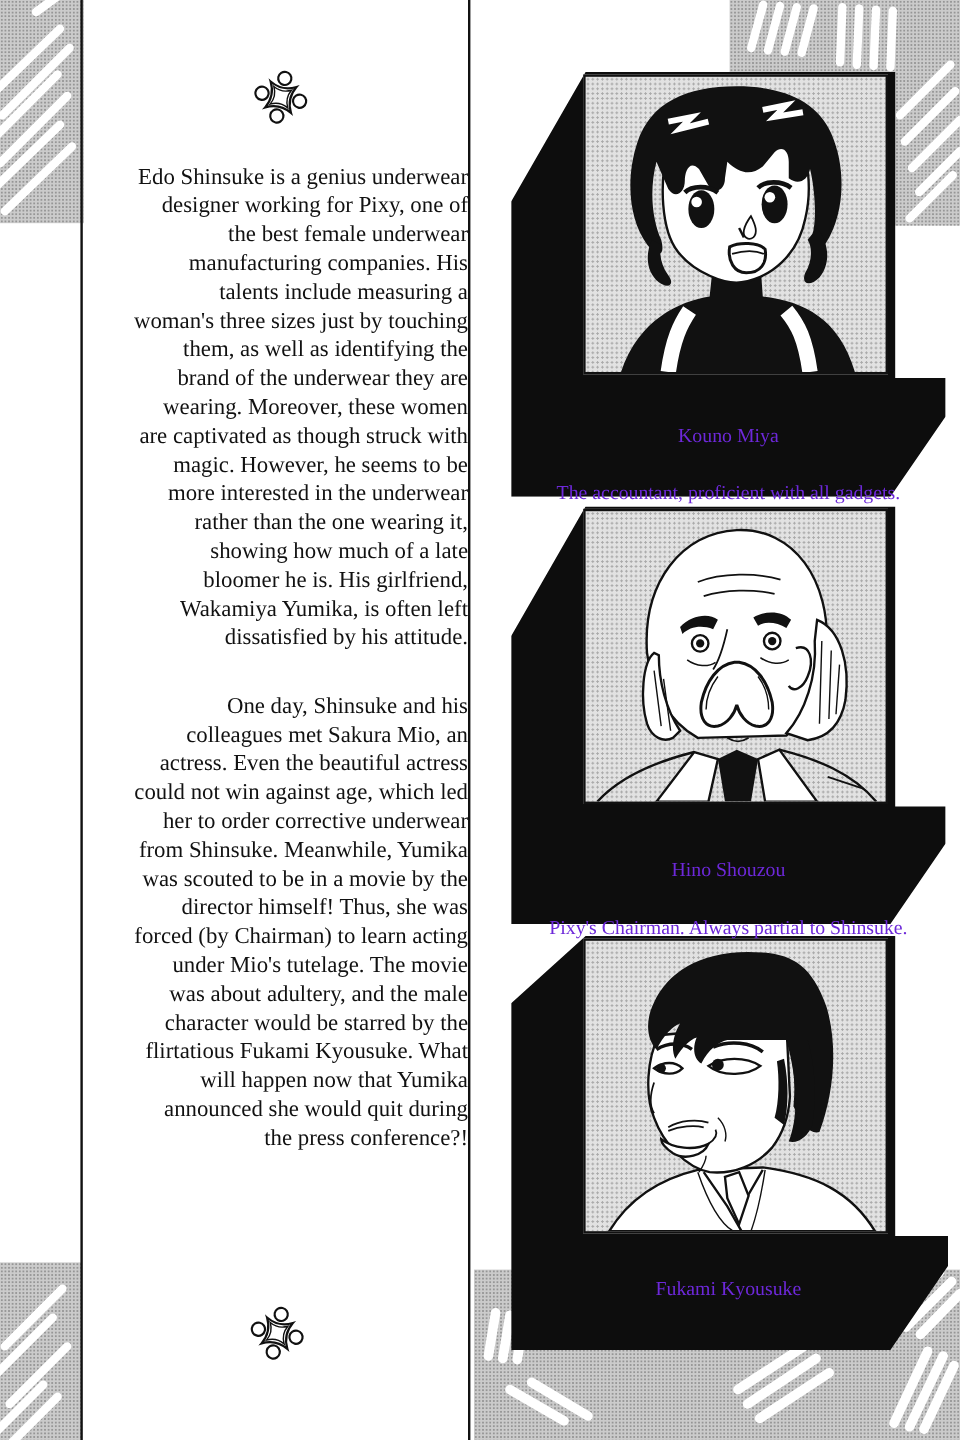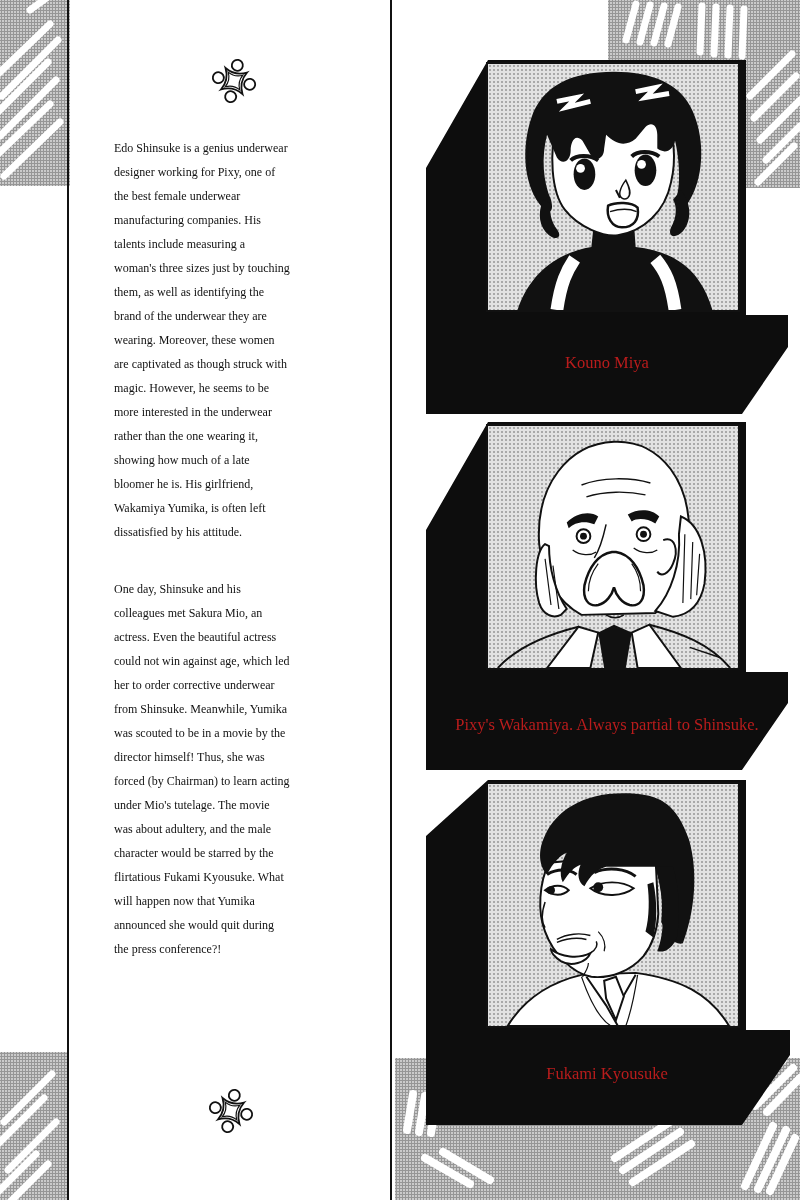--- a/index.html
+++ b/index.html
@@ -14,36 +14,36 @@
     position:absolute;z-index:1;
     background-color:#cbcbcb;
     background-image:radial-gradient(#969696 1px, rgba(0,0,0,0) 1.15px);
     background-size:3px 3px;
   }
   .tone svg{position:absolute;left:0;top:0;width:100%;height:100%;}
   .tone line{stroke:#fff;stroke-linecap:round;}
   
   #synopsis{
     position:absolute;left:70px;top:112px;width:320px;z-index:2;
-    font-size:12px;line-height:24px;text-align:left;white-space:pre-line;padding-left:44px;
+    font-size:19px;line-height:24px;text-align:right;white-space:pre-line;
   }
   #synopsis .para2{margin-top:9px;}
   .ornament{position:absolute;width:48px;height:48px;z-index:2;}
   
   .backboard{position:absolute;background:#0d0d0d;z-index:2;}
   .portrait{
     position:absolute;z-index:4;box-sizing:border-box;border:2px solid #111;
     background-color:#e2e2e2;
     background-image:radial-gradient(#a9a9a9 1px, rgba(0,0,0,0) 1.1px);
     background-size:4px 4px;
   }
   .portrait svg{position:absolute;left:0;top:0;width:100%;height:100%;}
   .caption{
     position:absolute;z-index:5;width:366px;left:424px;text-align:center;
-    color:#b91c1c;font-size:16.5px;line-height:24px;white-space:pre-line;
+    color:#6d28d9;font-size:16.5px;line-height:24px;white-space:pre-line;
   }
   .caption .cap-name{display:block;}
   .caption .cap-desc{display:block;}
   .cap3{line-height:23px;}
 </style>
 </head>
 <body>
 
 <div class="tone" style="left:0;top:0;width:70px;height:186px;">
   <svg viewBox="0 0 70 186" preserveAspectRatio="none">
@@ -182,20 +182,21 @@
     <circle cx="156" cy="102" r="4.5" fill="#fff"></circle>
     <path d="M146,94 C152,88 166,88 174,94" stroke="#111" stroke-width="4" fill="none"></path>
     <path d="M140,118 C144,126 146,132 142,136 C138,139 133,136 134,130 C135,125 137,122 140,118 Z" fill="#fff" stroke="#111" stroke-width="1.5"></path>
     <path d="M130,128 L134,136" stroke="#111" stroke-width="2" fill="none"></path>
     <path d="M122,144 C130,140 146,140 152,146 C154,158 148,166 136,166 C126,166 120,156 122,144 Z" fill="#fff" stroke="#111" stroke-width="2.5"></path>
     <path d="M124,150 C134,147 144,147 151,150" stroke="#111" stroke-width="1.5" fill="none"></path>
   </svg>
 </div>
 <div class="caption" style="top:327px;">
   <span class="cap-name">Kouno Miya</span>
+  <span class="cap-desc">The accountant, proficient with all gadgets.</span>
 </div>
 
 <div class="backboard" style="left:424px;top:420px;width:366px;height:352px;
      clip-path:polygon(64px 2px,2px 110px,2px 350px,318px 350px,364px 283px,364px 252px,322px 252px,322px 2px);"></div>
 <div class="portrait" style="left:486px;top:424px;width:254px;height:246px;">
   <svg viewBox="0 0 254 246" preserveAspectRatio="none">
     <path d="M52,120 C48,60 82,18 128,16 C176,14 208,58 204,118 C202,150 190,175 170,190 L95,192 C70,178 56,152 52,120 Z" fill="#fff" stroke="#111" stroke-width="2"></path>
     <path d="M196,92 C216,100 224,130 220,160 C216,182 204,192 188,194 L170,188 C186,170 196,140 194,110 Z" fill="#fff" stroke="#111" stroke-width="2"></path>
     <path d="M200,110 L198,180 M208,118 L206,176 M215,130 L212,172" stroke="#111" stroke-width="1.2" fill="none"></path>
     <path d="M58,120 C48,128 46,160 52,180 C56,192 66,196 74,192 L80,186 C68,168 62,144 62,122 Z" fill="#fff" stroke="#111" stroke-width="2"></path>
@@ -216,21 +217,22 @@
     <path d="M112,140 C106,148 102,158 102,168 M146,140 C152,148 155,158 155,168" stroke="#111" stroke-width="1.2" fill="none"></path>
     <path d="M120,192 C126,196 132,196 138,192" stroke="#111" stroke-width="1.5" fill="none"></path>
     <path d="M60,246 L92,204 L112,210 L104,246 Z" fill="#fff" stroke="#111" stroke-width="2"></path>
     <path d="M196,246 L164,202 L146,210 L152,246 Z" fill="#fff" stroke="#111" stroke-width="2"></path>
     <path d="M112,210 L128,202 L146,210 L140,246 L118,246 Z" fill="#111"></path>
     <path d="M10,246 C30,224 60,212 92,204 M246,246 C226,222 196,210 164,202" stroke="#111" stroke-width="2" fill="none"></path>
     <path d="M205,225 L235,235" stroke="#111" stroke-width="1.5" fill="none"></path>
   </svg>
 </div>
 <div class="caption" style="top:689px;">
-  <span class="cap-desc">Pixy's Wakamiya. Always partial to Shinsuke.</span>
+  <span class="cap-name">Hino Shouzou</span>
+  <span class="cap-desc">Pixy's Chairman. Always partial to Shinsuke.</span>
 </div>
 
 <div class="backboard" style="left:424px;top:778px;width:368px;height:349px;
      clip-path:polygon(64px 2px,2px 58px,2px 347px,318px 347px,366px 277px,366px 252px,322px 252px,322px 2px);"></div>
 <div class="portrait" style="left:486px;top:782px;width:254px;height:246px;">
   <svg viewBox="0 0 254 246" preserveAspectRatio="none">
     <path d="M20,246 C40,213 70,200 95,194 L150,192 C195,198 225,213 245,246 Z" fill="#fff" stroke="#111" stroke-width="2"></path>
     <path d="M100,196 L120,225 L132,246 M150,194 L135,220" stroke="#111" stroke-width="2" fill="none"></path>
     <path d="M118,200 L130,196 L138,216 L130,240 L120,218 Z" fill="#fff" stroke="#111" stroke-width="2"></path>
     <path d="M95,196 C105,225 115,240 125,246 M152,194 C148,220 144,235 140,246" stroke="#111" stroke-width="1.2" fill="none"></path>

